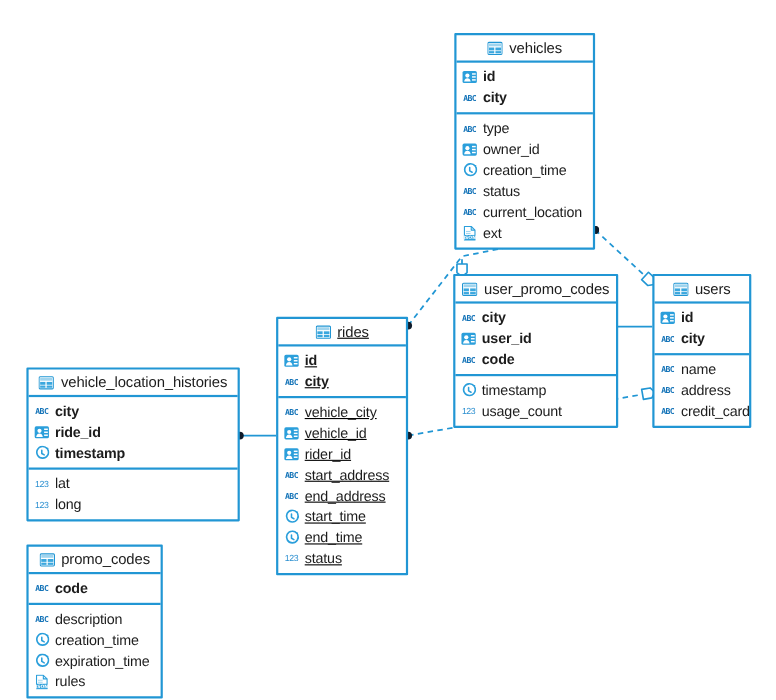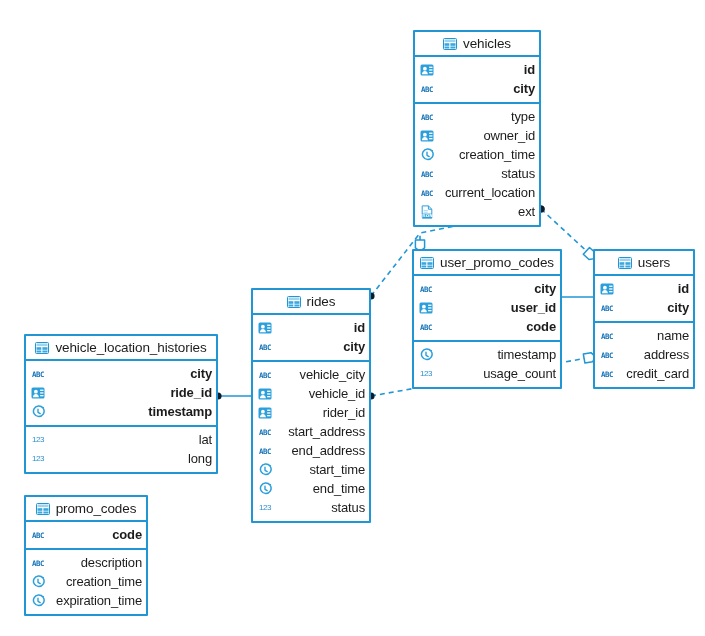--- a/index.html
+++ b/index.html
@@ -57,21 +57,20 @@
   .field-group + .field-group {
     border-top: 2px solid #2196d4;
   }
   .field {
     display: flex;
     align-items: center;
     gap: 5px;
     height: 19px;
     padding: 0 4px 0 5px;
     white-space: nowrap;
-    justify-content: space-between;
   }
   .field-name {
     font-size: 13px;
     color: #1c1c1c;
     letter-spacing: -0.15px;
   }
   .field.key .field-name {
     font-weight: bold;
   }
 
@@ -277,21 +276,21 @@
           <div class="field">
             <span class="icon">
               <svg width="14" height="14" viewBox="0 0 14 14">
                 <text x="7" y="9.4" text-anchor="middle" font-family="&quot;Liberation Sans&quot;, sans-serif" font-size="8" fill="#2b8fd0" letter-spacing="-0.4">123</text>
               </svg>
             </span>
             <span class="field-name">usage_count</span>
           </div>
         </div>
       </div>
-      <div class="entity" style="left: 593px; top: 249px; width: 102px;">
+      <div class="entity" style="left: 593px; top: 249px; width: 90px;">
         <div class="entity-header">
           <span class="icon">
             <svg width="14" height="14" viewBox="0 0 14 14">
               <rect x="0.5" y="1.5" width="13" height="11" rx="1" fill="#ffffff" stroke="#2196d4" stroke-width="1"></rect>
               <rect x="1.5" y="2.5" width="11" height="2.6" fill="#9fd4ee"></rect>
               <rect x="1.5" y="6.2" width="4.8" height="2.6" fill="#3aa7de"></rect>
               <rect x="7.4" y="6.2" width="5.1" height="2.6" fill="#3aa7de"></rect>
               <rect x="1.5" y="9.5" width="4.8" height="2" fill="#3aa7de"></rect>
               <rect x="7.4" y="9.5" width="5.1" height="2" fill="#3aa7de"></rect>
             </svg>
@@ -341,21 +340,21 @@
           <div class="field">
             <span class="icon">
               <svg width="14" height="14" viewBox="0 0 14 14">
                 <text x="7" y="9.6" text-anchor="middle" font-family="&quot;DejaVu Sans Mono&quot;, monospace" font-size="7.4" font-weight="bold" fill="#1574b8" letter-spacing="-0.5">ABC</text>
               </svg>
             </span>
             <span class="field-name">credit_card</span>
           </div>
         </div>
       </div>
-      <div class="entity" style="left: 251px; top: 288px; width: 120px;">
+      <div class="entity" style="left: 251px; top: 288px; width: 120px; text-decoration: underline;">
         <div class="entity-header">
           <span class="icon">
             <svg width="14" height="14" viewBox="0 0 14 14">
               <rect x="0.5" y="1.5" width="13" height="11" rx="1" fill="#ffffff" stroke="#2196d4" stroke-width="1"></rect>
               <rect x="1.5" y="2.5" width="11" height="2.6" fill="#9fd4ee"></rect>
               <rect x="1.5" y="6.2" width="4.8" height="2.6" fill="#3aa7de"></rect>
               <rect x="7.4" y="6.2" width="5.1" height="2.6" fill="#3aa7de"></rect>
               <rect x="1.5" y="9.5" width="4.8" height="2" fill="#3aa7de"></rect>
               <rect x="7.4" y="9.5" width="5.1" height="2" fill="#3aa7de"></rect>
             </svg>
@@ -578,17 +577,29 @@
           <div class="field">
             <span class="icon">
               <svg width="14" height="14" viewBox="0 0 14 14">
                 <path d="M12.0 3.0 A5.3 5.3 0 1 0 12.6 4.0" fill="none" stroke="#2b9fdb" stroke-width="1.5" stroke-linecap="round"></path>
                 <path d="M10.9 1.7 L13.1 2.3 L12.5 4.5 Z" fill="#2b9fdb"></path>
                 <path d="M7 4.3 L7 7.3 L9.2 8.6" fill="none" stroke="#2b9fdb" stroke-width="1.4" stroke-linecap="round" stroke-linejoin="round"></path>
               </svg>
             </span>
             <span class="field-name">expiration_time</span>
           </div>
+          <div class="field">
+            <span class="icon">
+              <svg width="14" height="14" viewBox="0 0 14 14">
+                <path d="M2.2 0.9 h6.2 l3.4 3.3 v8.9 h-9.6 z" fill="#ffffff" stroke="#2b9fdb" stroke-width="1" stroke-linejoin="round"></path>
+                <path d="M8.4 0.9 v3.3 h3.4" fill="none" stroke="#2b9fdb" stroke-width="1" stroke-linejoin="round"></path>
+                <rect x="2.2" y="8.6" width="9.6" height="4.5" fill="#2b9fdb"></rect>
+                <text x="7" y="12.3" text-anchor="middle" font-family="&quot;DejaVu Sans&quot;, sans-serif" font-size="4.1" font-weight="bold" fill="#ffffff">JSON</text>
+                <path d="M3.6 5.4 h4.2 M3.6 7.2 h4.2" stroke="#9ed3ee" stroke-width="0.9"></path>
+              </svg>
+            </span>
+            <span class="field-name">rules</span>
+          </div>
         </div>
       </div>
     </div>
 
 </div>
 
 </body></html>

